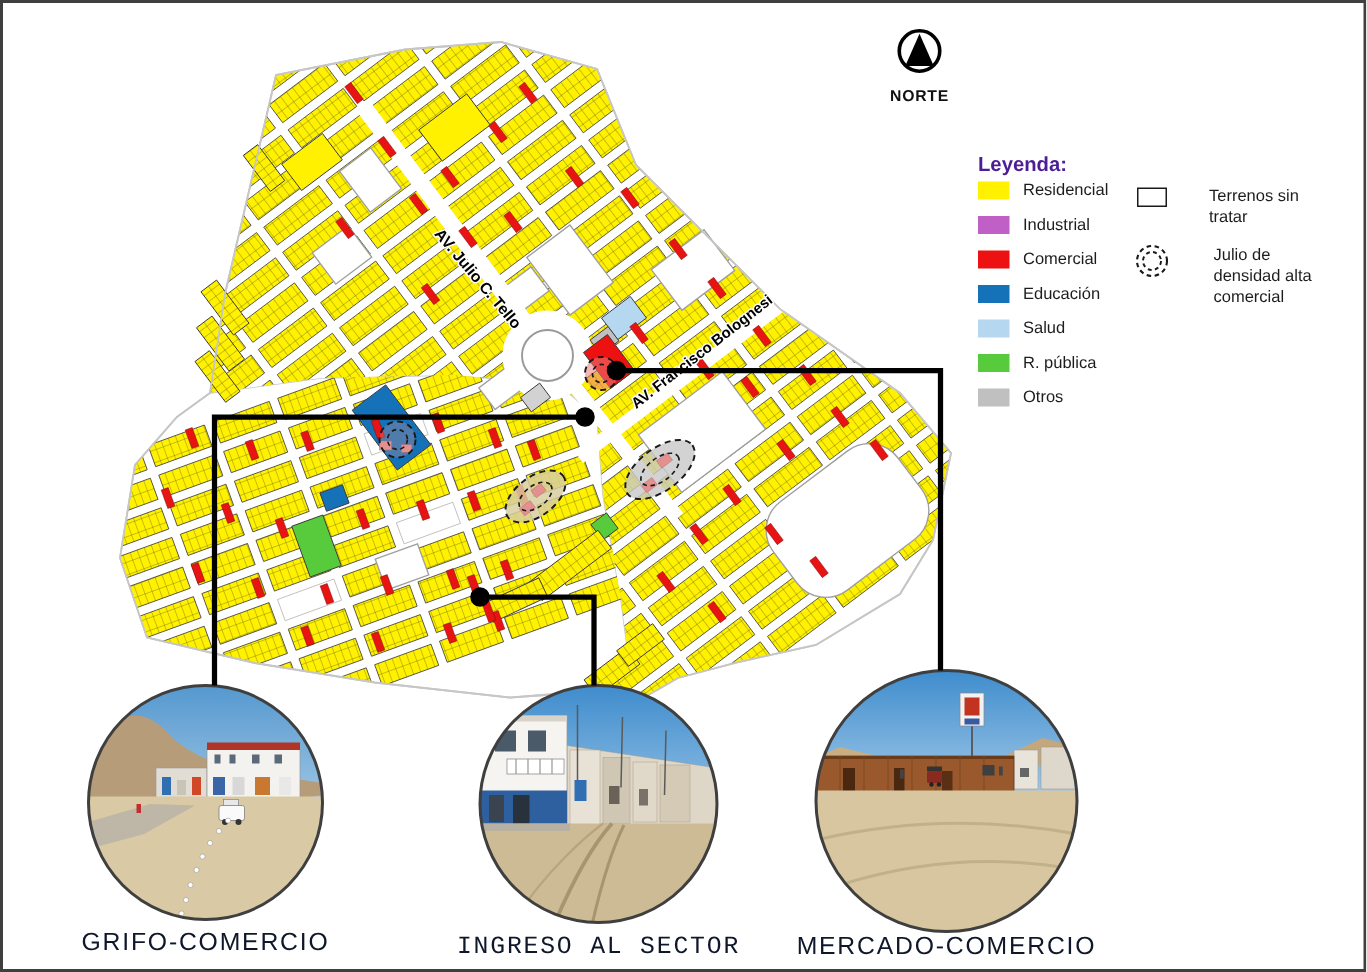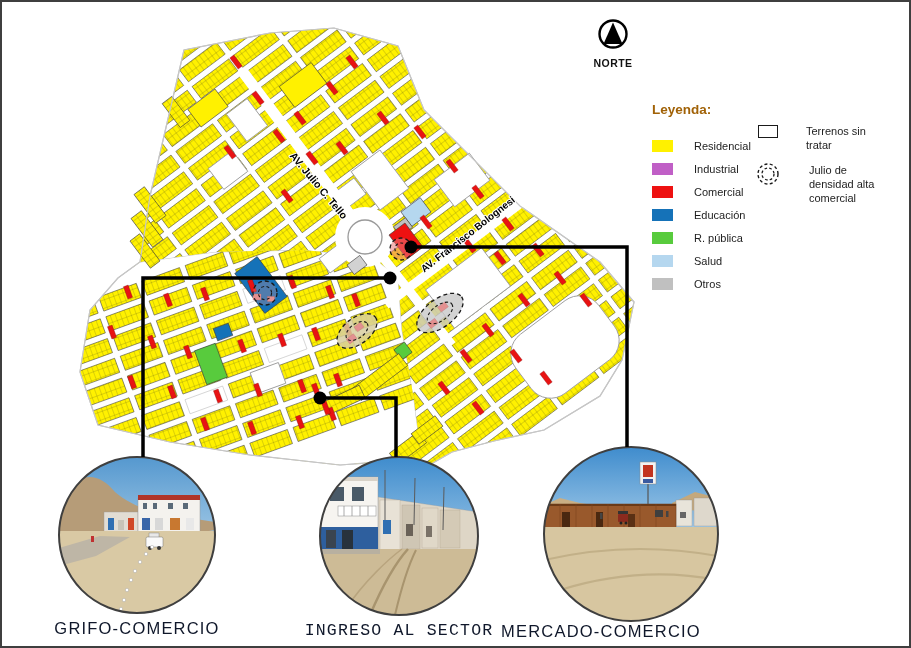--- a/index.html
+++ b/index.html
@@ -5,22 +5,22 @@
   html,body{margin:0;padding:0;background:#fff;}
   #page{position:relative;width:911px;height:648px;background:#fff;overflow:hidden;
         font-family:"Liberation Sans",sans-serif;}
   .frame{position:absolute;inset:0;border:2px solid #3f3f3f;pointer-events:none;}
   #map-svg{position:absolute;left:0;top:0;}
   
   .north{position:absolute;left:590px;top:18px;width:46px;text-align:center;}
   .north .nlabel{font-size:10.5px;font-weight:bold;color:#111;letter-spacing:.5px;margin-top:1px;text-align:center;}
   
   .legend{position:absolute;left:652px;top:102px;width:250px;}
-  .legend-title{font-weight:bold;font-size:13.5px;color:#a16207;margin-bottom:22px;}
-  .lrow{display:flex;align-items:center;margin-bottom:10px;height:13px;gap:12px;}
+  .legend-title{font-weight:bold;font-size:13.5px;color:#4c1d95;margin-bottom:3px;}
+  .lrow{display:flex;align-items:center;margin-bottom:10px;height:13px;}
   .swatch{width:21px;height:12px;flex:0 0 21px;margin-right:9px;}
   .lrow .llabel{font-size:11px;color:#1d1d1d;}
   .legend-extras{position:absolute;left:758px;top:124px;width:120px;}
   .xrow{display:flex;margin-bottom:10px;gap:20px;}
   .xsym-rect{width:18px;height:11px;border:1.6px solid #1a1a1a;background:#fff;flex:0 0 18px;margin-top:1px;}
   .xrow .llabel{font-size:11px;color:#1d1d1d;line-height:1.3;margin-left:8px;width:80px;}
   .xsym-circ{flex:0 0 24px;margin-left:-3px;margin-top:-2px;}
   
   .caption{position:absolute;width:230px;text-align:center;font-size:16.5px;
            letter-spacing:1.2px;color:#0f172a;}
@@ -611,26 +611,26 @@
     </div>
     <div class="lrow">
       <span class="swatch" style="background: rgb(238, 17, 17);"></span>
       <span class="llabel">Comercial</span>
     </div>
     <div class="lrow">
       <span class="swatch" style="background: rgb(21, 114, 184);"></span>
       <span class="llabel">Educación</span>
     </div>
     <div class="lrow">
+      <span class="swatch" style="background: rgb(181, 215, 239);"></span>
+      <span class="llabel">Salud</span>
+    </div>
+    <div class="lrow">
       <span class="swatch" style="background: rgb(88, 203, 61);"></span>
       <span class="llabel">R. pública</span>
-    </div>
-    <div class="lrow">
-      <span class="swatch" style="background: rgb(181, 215, 239);"></span>
-      <span class="llabel">Salud</span>
     </div>
     <div class="lrow">
       <span class="swatch" style="background: rgb(192, 192, 192);"></span>
       <span class="llabel">Otros</span>
     </div>
   </div>
   <div class="legend-extras">
     <div class="xrow">
       <span class="xsym-rect"></span>
       <span class="llabel">Terrenos sin tratar</span>
@@ -641,16 +641,16 @@
           <circle cx="13" cy="13" r="10" fill="none" stroke="#1a1a1a" stroke-width="1.4" stroke-dasharray="3 2.4"></circle>
           <circle cx="13" cy="13" r="6" fill="none" stroke="#1a1a1a" stroke-width="1.3" stroke-dasharray="2.6 2.2"></circle>
         </svg>
       </span>
       <span class="llabel">Julio de densidad alta comercial</span>
     </div>
   </div>
 
   <div class="caption" style="left:22px;top:619px;">GRIFO-COMERCIO</div>
   <div class="caption" style="left:284px;top:621px;font-family:Liberation Mono, monospace;">INGRESO AL SECTOR</div>
-  <div class="caption" style="left:486px;top:622px;">MERCADO-COMERCIO</div>
+  <div class="caption" style="left:516px;top:622px;">MERCADO-COMERCIO</div>
 
   <div class="frame"></div>
 </div>
 
 </body></html>

